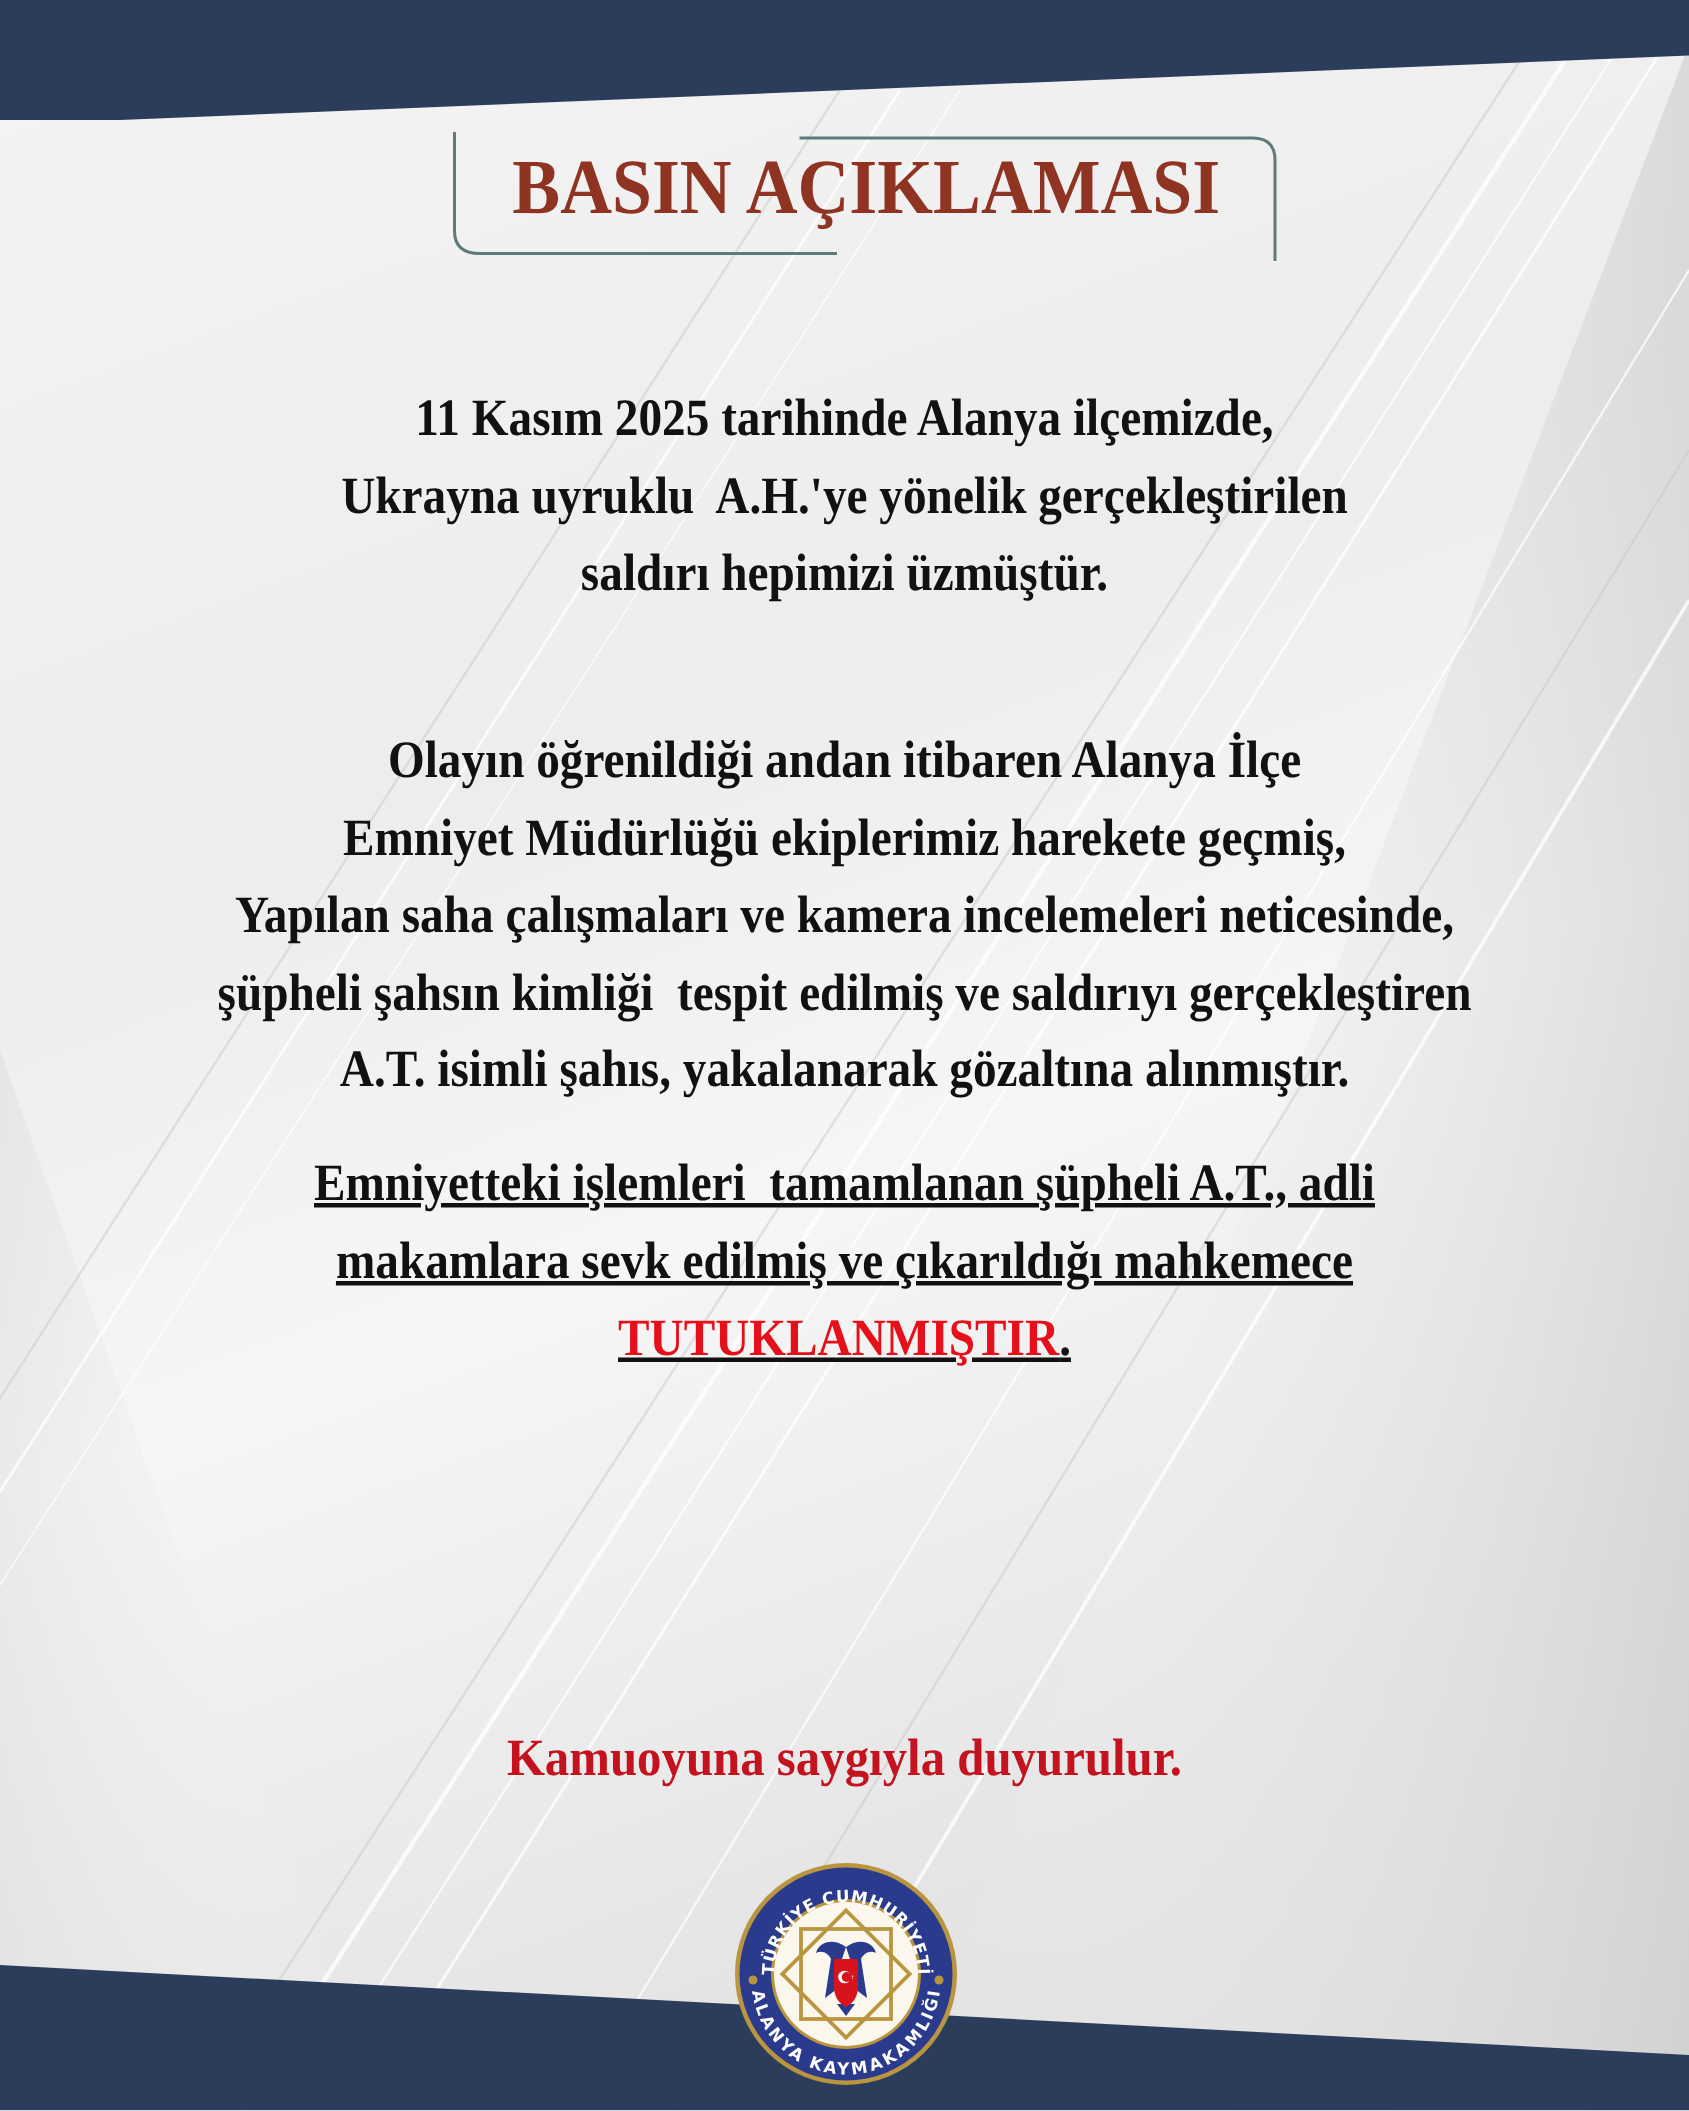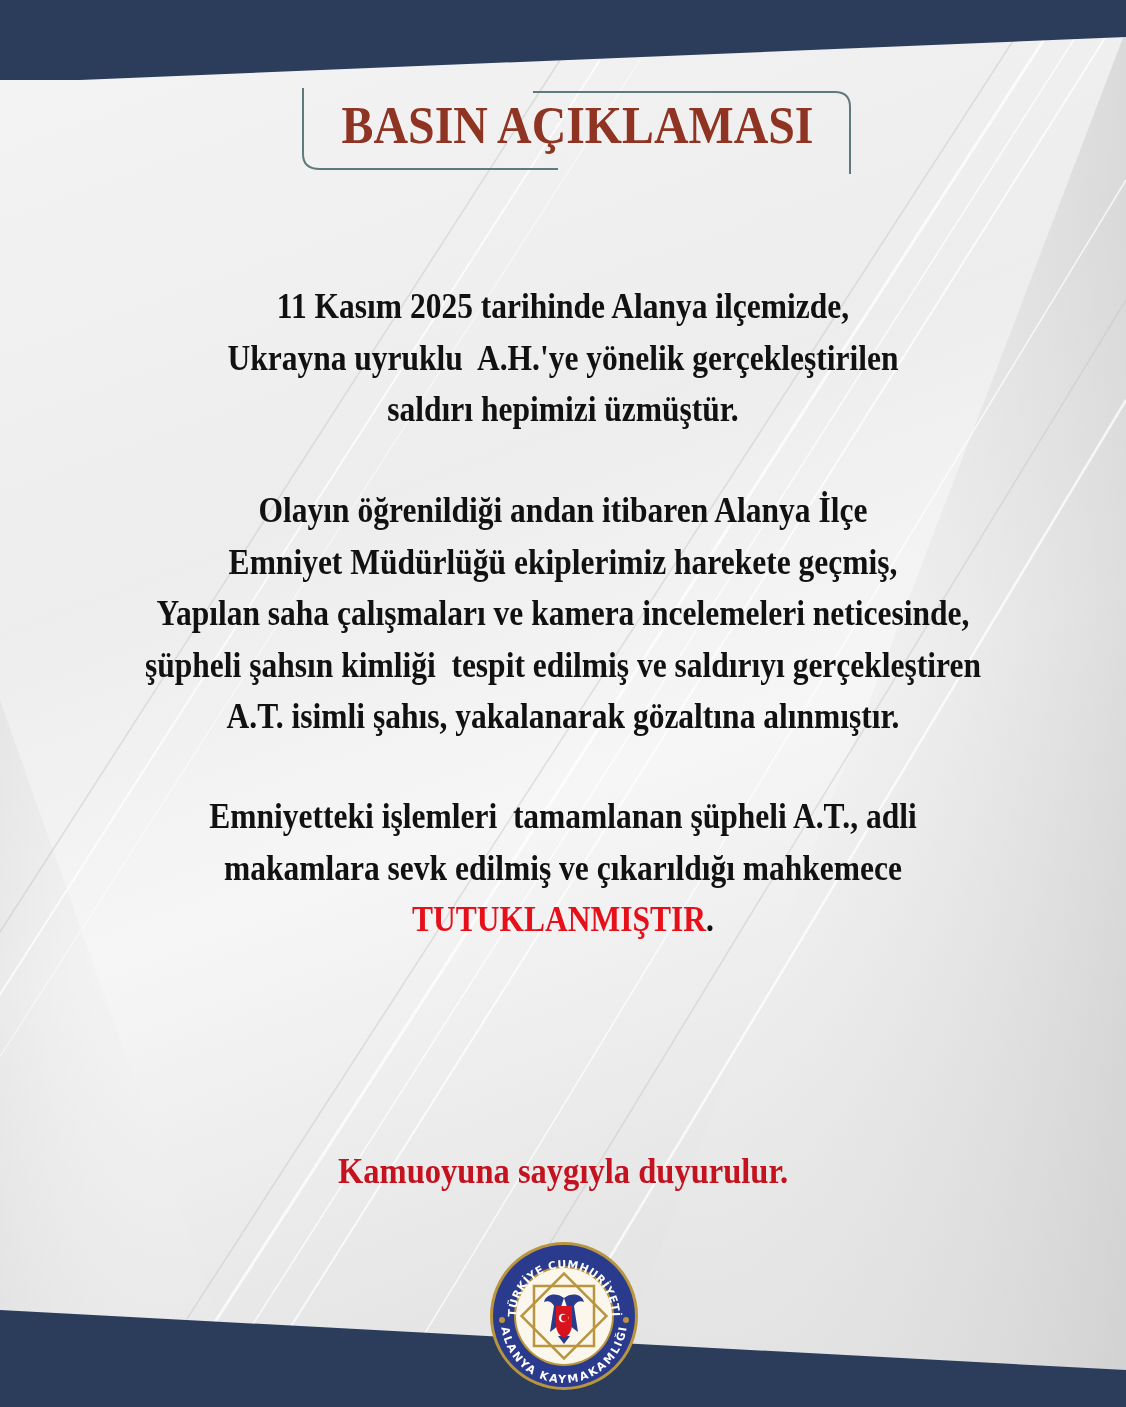--- a/index.html
+++ b/index.html
@@ -57,31 +57,30 @@
 
     .body-text {
       position: absolute;
       left: 0;
       width: 1126px;
       text-align: center;
       color: #111111;
       font-weight: bold;
       font-size: 35px;
       line-height: 51.5px;
-      margin-top: 28px;
     }
     .body-text .line {
       display: block;
       white-space: pre;
       transform: scaleX(0.9);
       transform-origin: center;
     }
     .para-1 { top: 253px; }
-    .para-2 { top: 457px; }
-    .para-3 { top: 763px; }
+    .para-2 { top: 481px; }
+    .para-3 { top: 763px; text-decoration: underline; }
     .red-strong { color: #e5101a; }
     .closing {
       position: absolute;
       top: 1152px;
       left: 0;
       width: 1126px;
       text-align: center;
       font-weight: bold;
       font-size: 35px;
       color: #c4121f;

